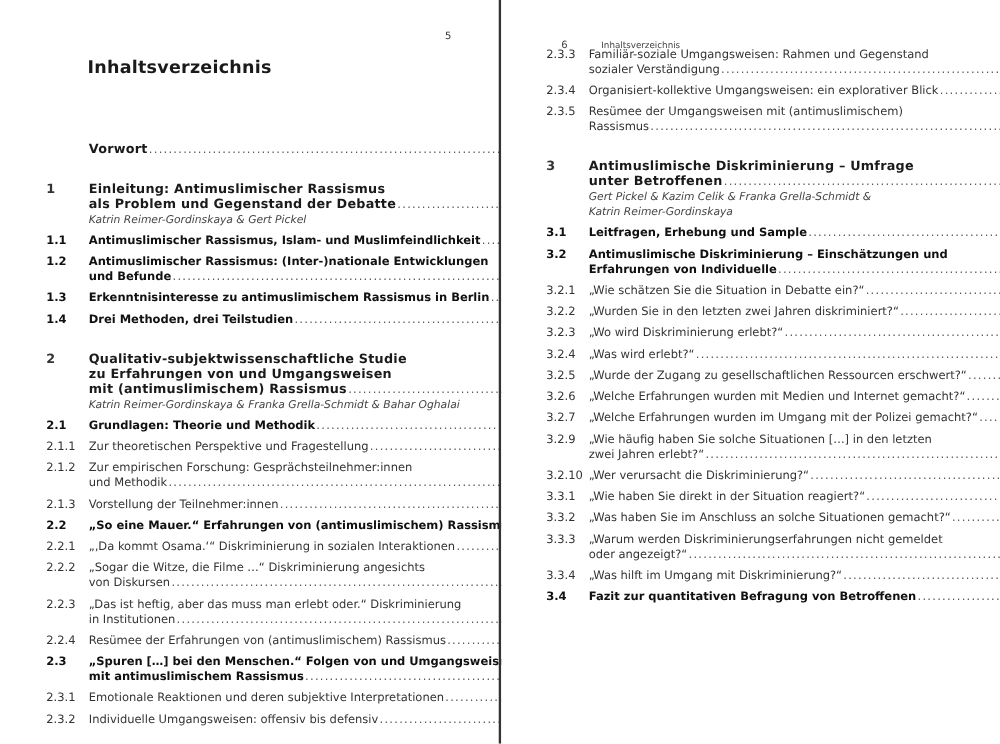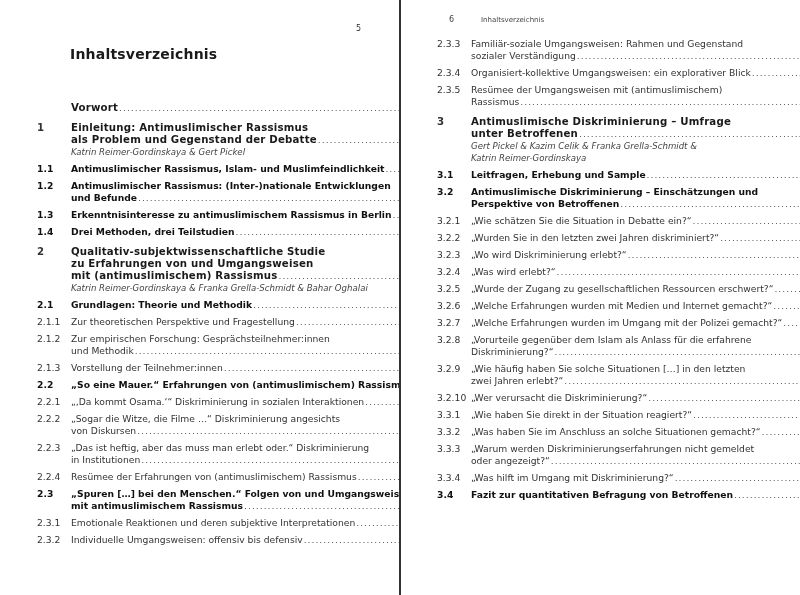--- a/index.html
+++ b/index.html
@@ -5,36 +5,36 @@
   html, body { margin: 0; padding: 0; }
   body {
     width: 800px; height: 595px; background: #ffffff; position: relative; overflow: hidden;
     font-family: "DejaVu Sans", sans-serif; color: #1a1a1a;
   }
   .page { position: absolute; top: 0; height: 595px; background: #fff; }
   .page-left { left: 0; width: 399px; }
   .page-right { left: 401px; width: 399px; }
   .divider { position: absolute; left: 399px; top: 0; width: 2px; height: 595px; background: #333; }
   .pagenum-left { position: absolute; left: 356px; top: 24px; font-size: 8px; color: #333; }
-  .running-head { position: absolute; left: 36px; top: 15px; font-size: 7px; color: #444; padding-left: 12px; }
+  .running-head { position: absolute; left: 36px; top: 31px; font-size: 7px; color: #444; padding-left: 12px; }
   .running-head .num { display: inline-block; width: 32px; font-size: 8px; }
   .toc-title { position: absolute; left: 70px; top: 46px; font-size: 14px; font-weight: bold; letter-spacing: 0.2px; }
   .toc { position: absolute; font-size: 9.2px; line-height: 12px; }
   .toc-left { left: 37px; top: 94px; width: 325px; }
   .toc-right { left: 36px; top: 38px; width: 327px; }
   .entry { display: flex; margin-bottom: 5px; }
   .entry .n { width: 34px; flex: 0 0 34px; color: #333; }
   .entry .body { flex: 1; }
   .entry .line { display: flex; align-items: baseline; }
   .entry .line .t { white-space: nowrap; }
   .entry .line .dots { flex: 1; overflow: hidden; white-space: nowrap; color: #555; margin: 0 1px; }
   .entry .line .dots::after { content: "................................................................................................................................................................................"; letter-spacing: 1px; }
   .entry.bold .t, .entry.bold .n { font-weight: bold; color: #111; }
   .entry.chapter .t, .entry.chapter .n { font-weight: bold; font-size: 10.2px; letter-spacing: 0.2px; }
-  .entry.chapter { margin-top: 8px; }
+  .entry.chapter { margin-top: 20px; }
   .authors { font-style: italic; color: #444; font-size: 8.6px; }
   .sub .t { color: #333; }
 </style>
 </head>
 <body>
 
 <div class="page page-left">
   <div class="pagenum-left">5</div>
   <div class="toc-title">Inhaltsverzeichnis</div>
   <div class="toc toc-left" id="toc-left">
@@ -301,21 +301,21 @@
           </div>
         </div>
       </div>
       <div class="entry bold">
         <div class="n">3.2</div>
         <div class="body">
           <div class="line">
             <span class="t">Antimuslimische Diskriminierung – Einschätzungen und</span>
           </div>
           <div class="line">
-            <span class="t">Perspektive von Betroffenen</span>
+            <span class="t">Erfahrungen von Individuelle</span>
             <span class="dots"></span>
           </div>
         </div>
       </div>
       <div class="entry sub">
         <div class="n">3.2.1</div>
         <div class="body">
           <div class="line">
             <span class="t">„Wie schätzen Sie die Situation in Debatte ein?“</span>
             <span class="dots"></span>
@@ -365,32 +365,20 @@
             <span class="t">„Welche Erfahrungen wurden mit Medien und Internet gemacht?“</span>
             <span class="dots"></span>
           </div>
         </div>
       </div>
       <div class="entry sub">
         <div class="n">3.2.7</div>
         <div class="body">
           <div class="line">
             <span class="t">„Welche Erfahrungen wurden im Umgang mit der Polizei gemacht?“</span>
-            <span class="dots"></span>
-          </div>
-        </div>
-      </div>
-      <div class="entry sub">
-        <div class="n">3.2.8</div>
-        <div class="body">
-          <div class="line">
-            <span class="t">„Vorurteile gegenüber dem Islam als Anlass für die erfahrene</span>
-          </div>
-          <div class="line">
-            <span class="t">Diskriminierung?“</span>
             <span class="dots"></span>
           </div>
         </div>
       </div>
       <div class="entry sub">
         <div class="n">3.2.9</div>
         <div class="body">
           <div class="line">
             <span class="t">„Wie häufig haben Sie solche Situationen […] in den letzten</span>
           </div>

